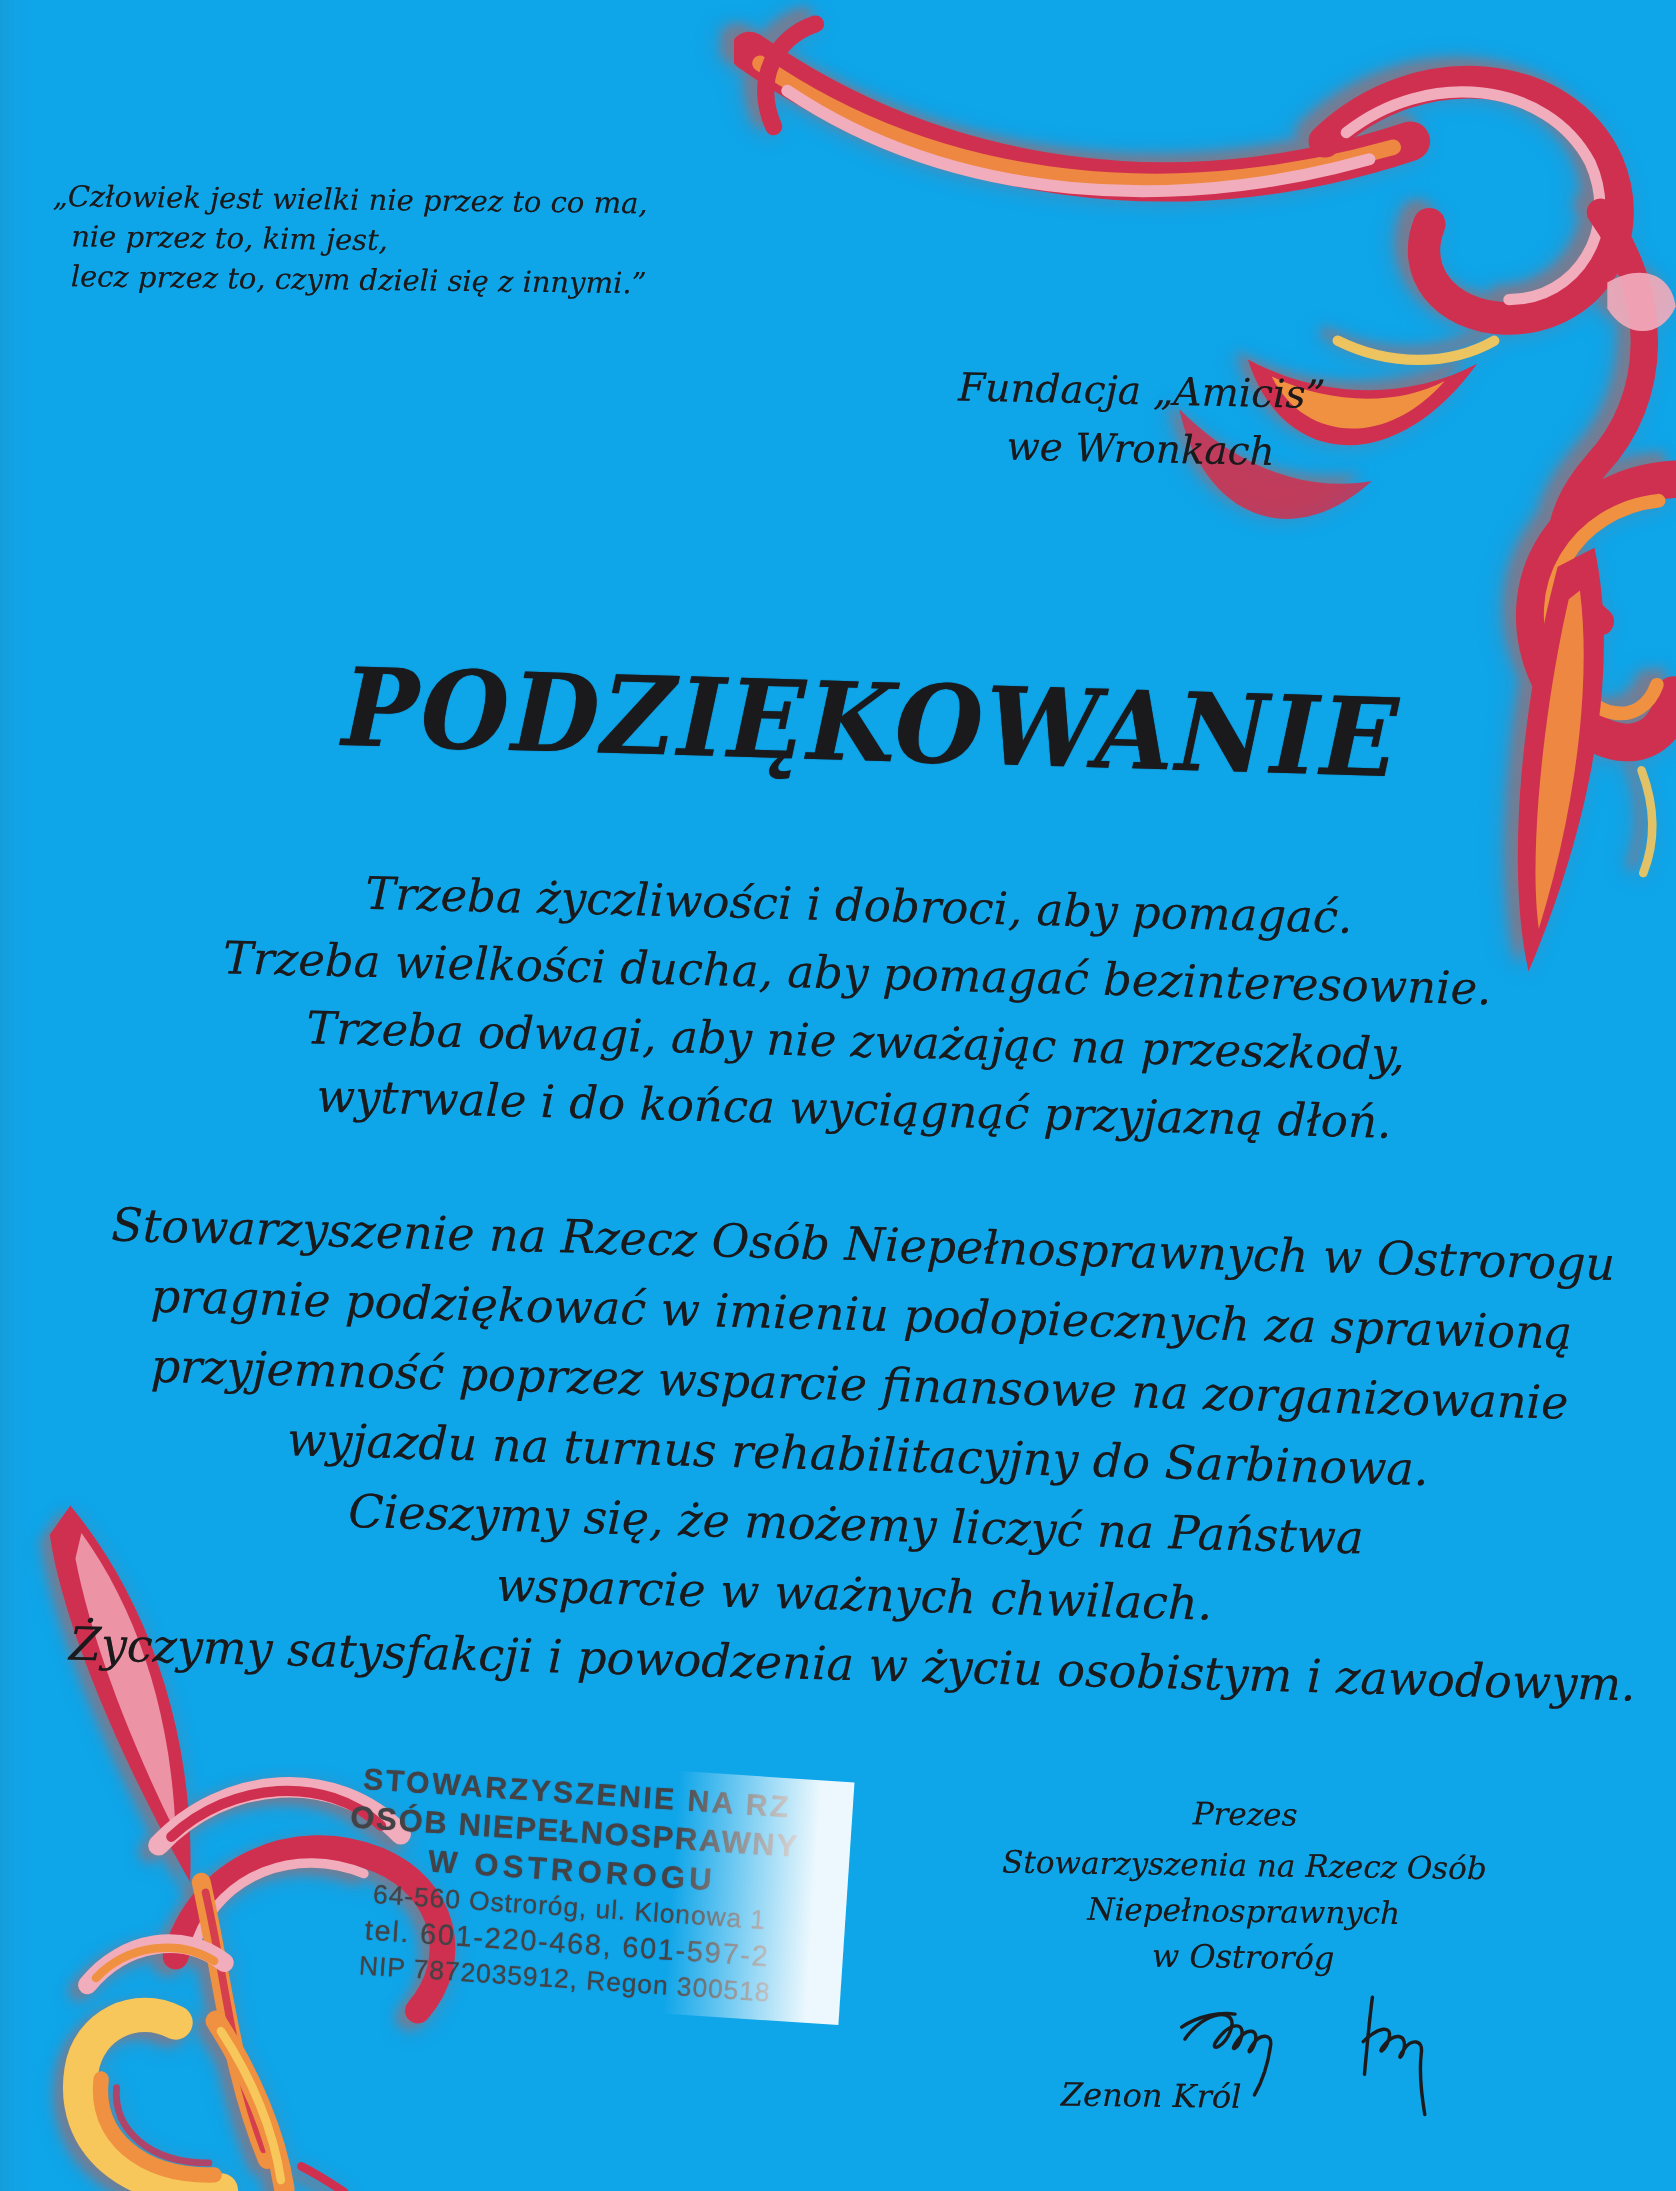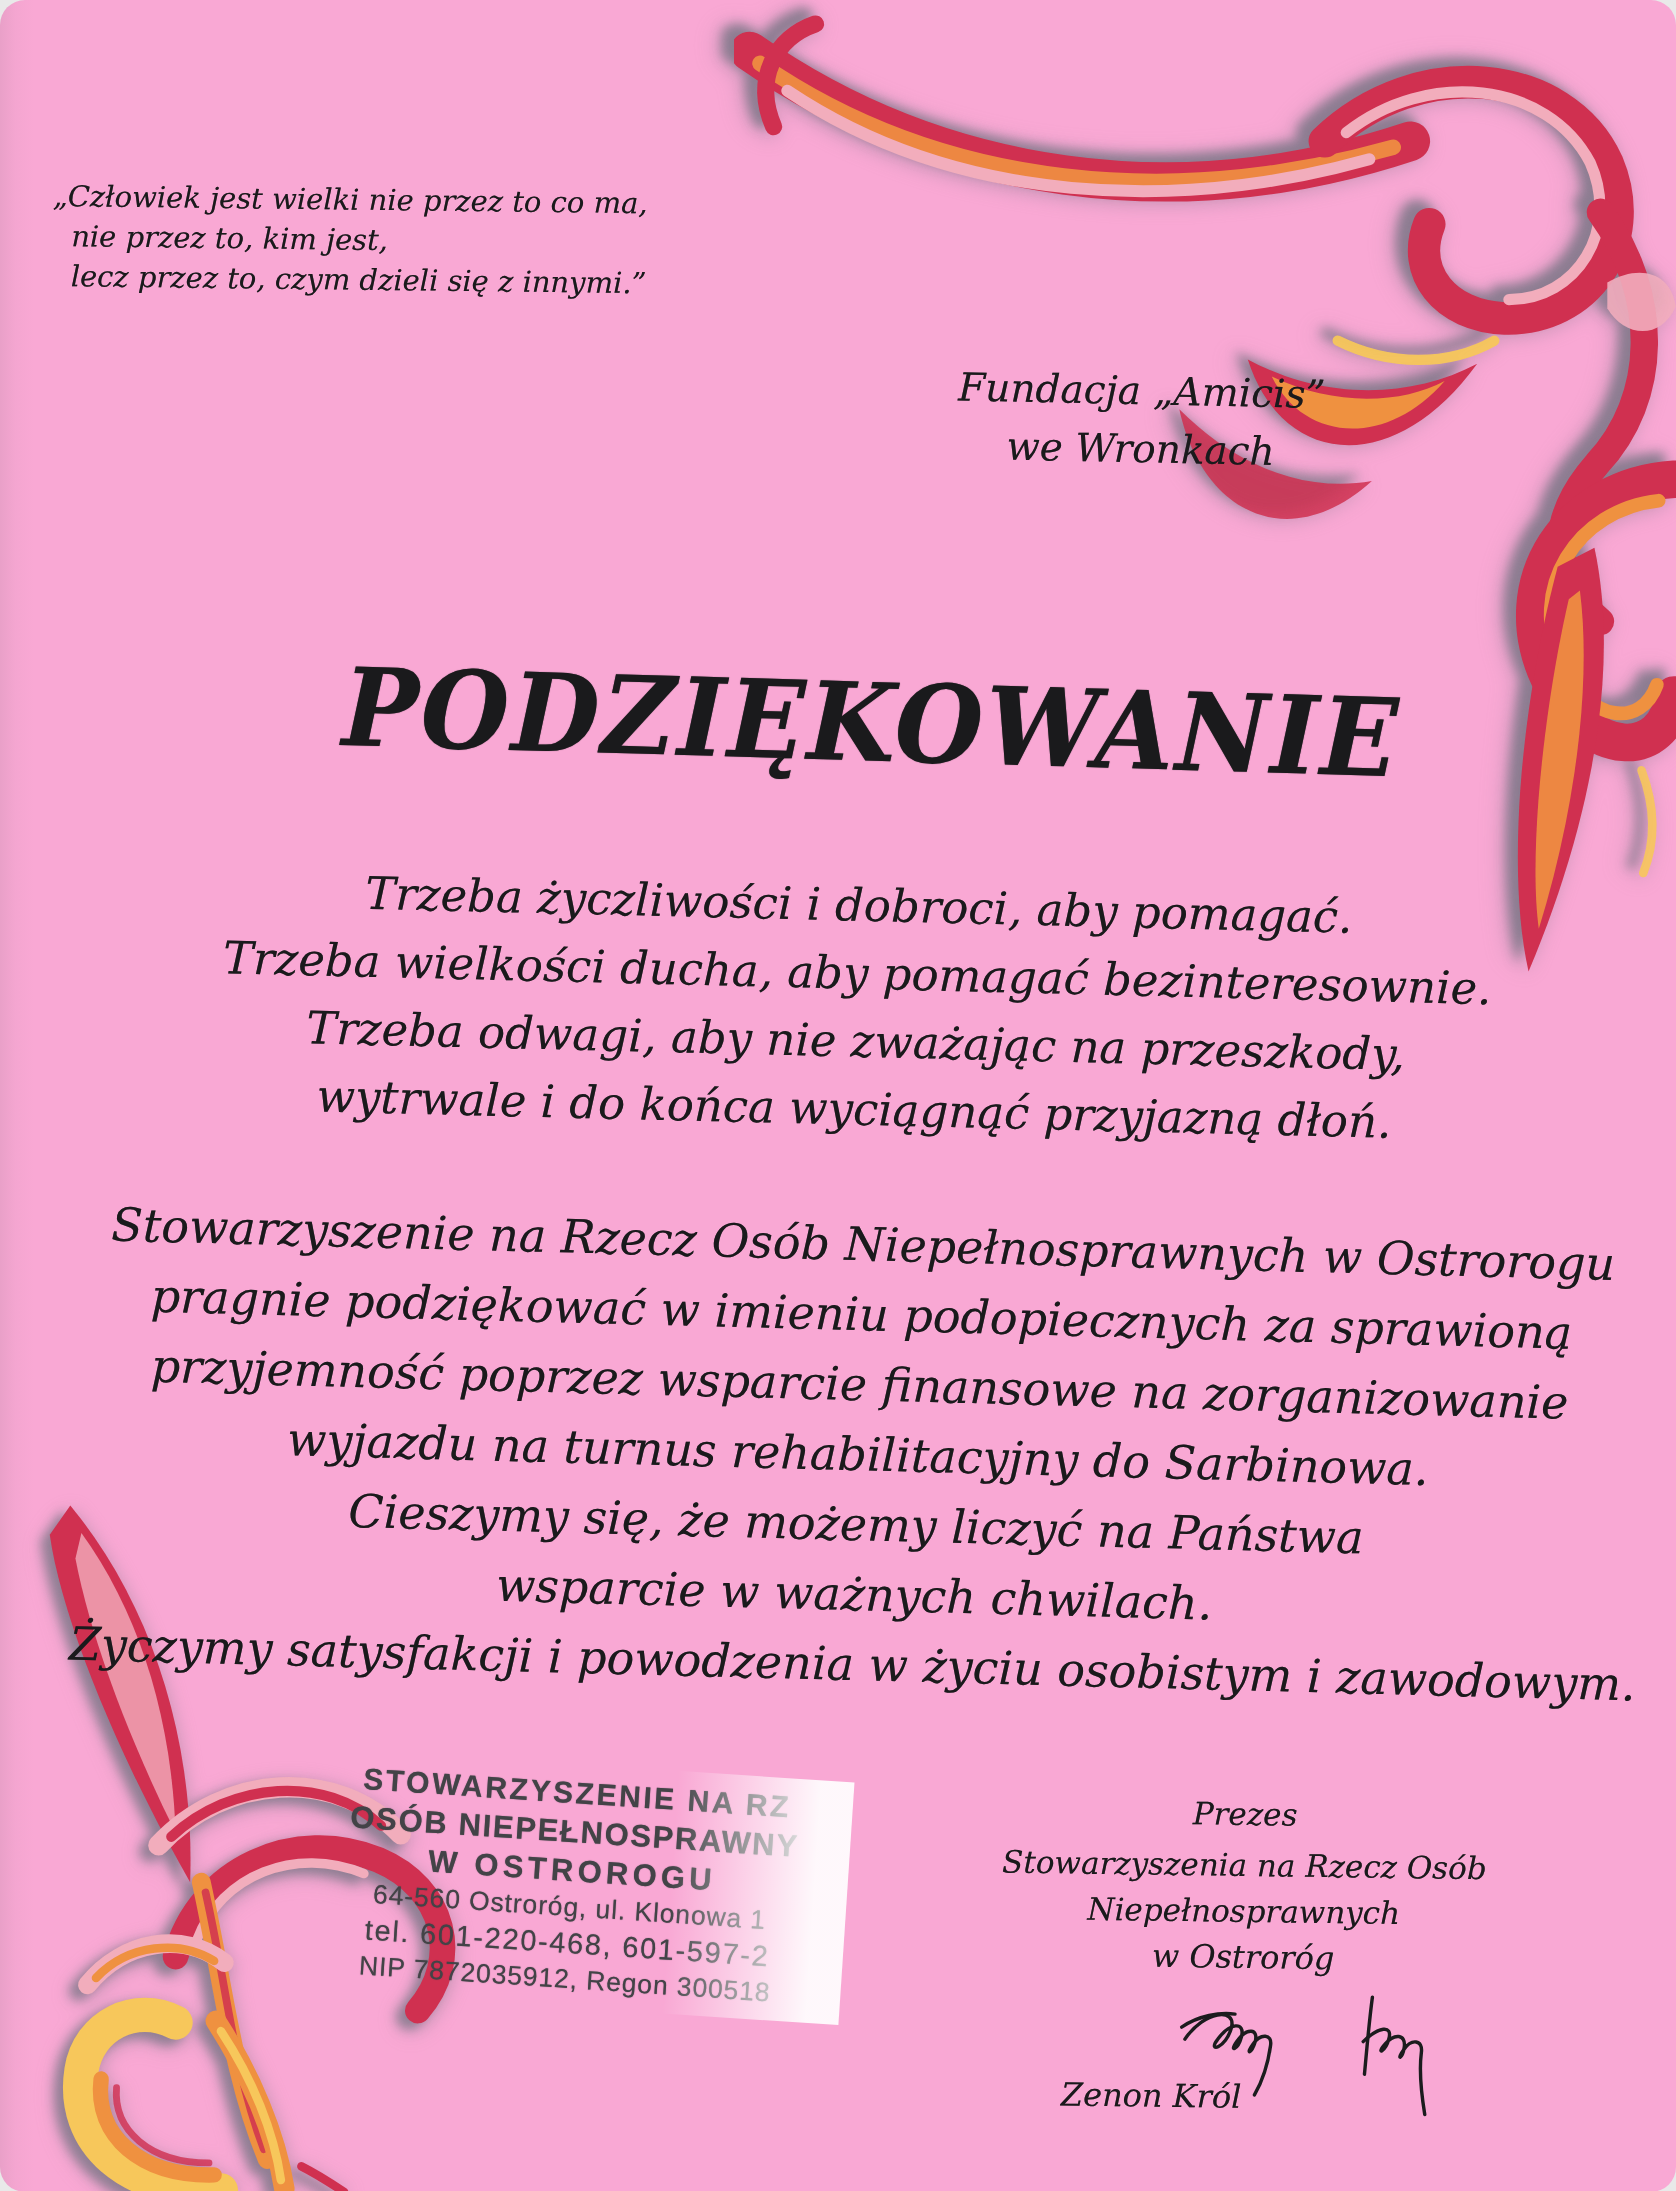--- a/index.html
+++ b/index.html
@@ -1,24 +1,23 @@
 <!DOCTYPE html>
 <html lang="pl" style="font-size:13.7px"><head>
 <meta charset="utf-8">
 <style>
   html,body{margin:0;padding:0;background:#e9e9e9;}
   .page{
     position:relative;
     width:1676px;height:2192px;
     margin:0 auto;
-    background:#f9a8d4;
+    background:#0ea5e9;
     overflow:hidden;
     font-family:"DejaVu Serif","Liberation Serif",serif;
     color:#1a1a1c;
-    border-radius:25px;
   }
   .scan-edge{
     position:absolute;inset:0;pointer-events:none;
     background:linear-gradient(90deg,rgba(90,90,95,0.10) 0px,rgba(90,90,95,0.03) 15.4px,rgba(0,0,0,0) 34px);
   }
   
   .orn{position:absolute;}
   .orn-tr{
     top:0;right:0;width:942px;height:1010px;
     filter:drop-shadow(-12px -7.7px 5.1px rgba(128,120,138,0.85)) drop-shadow(-3.4px 2.6px 9.4px rgba(128,120,138,0.42));

